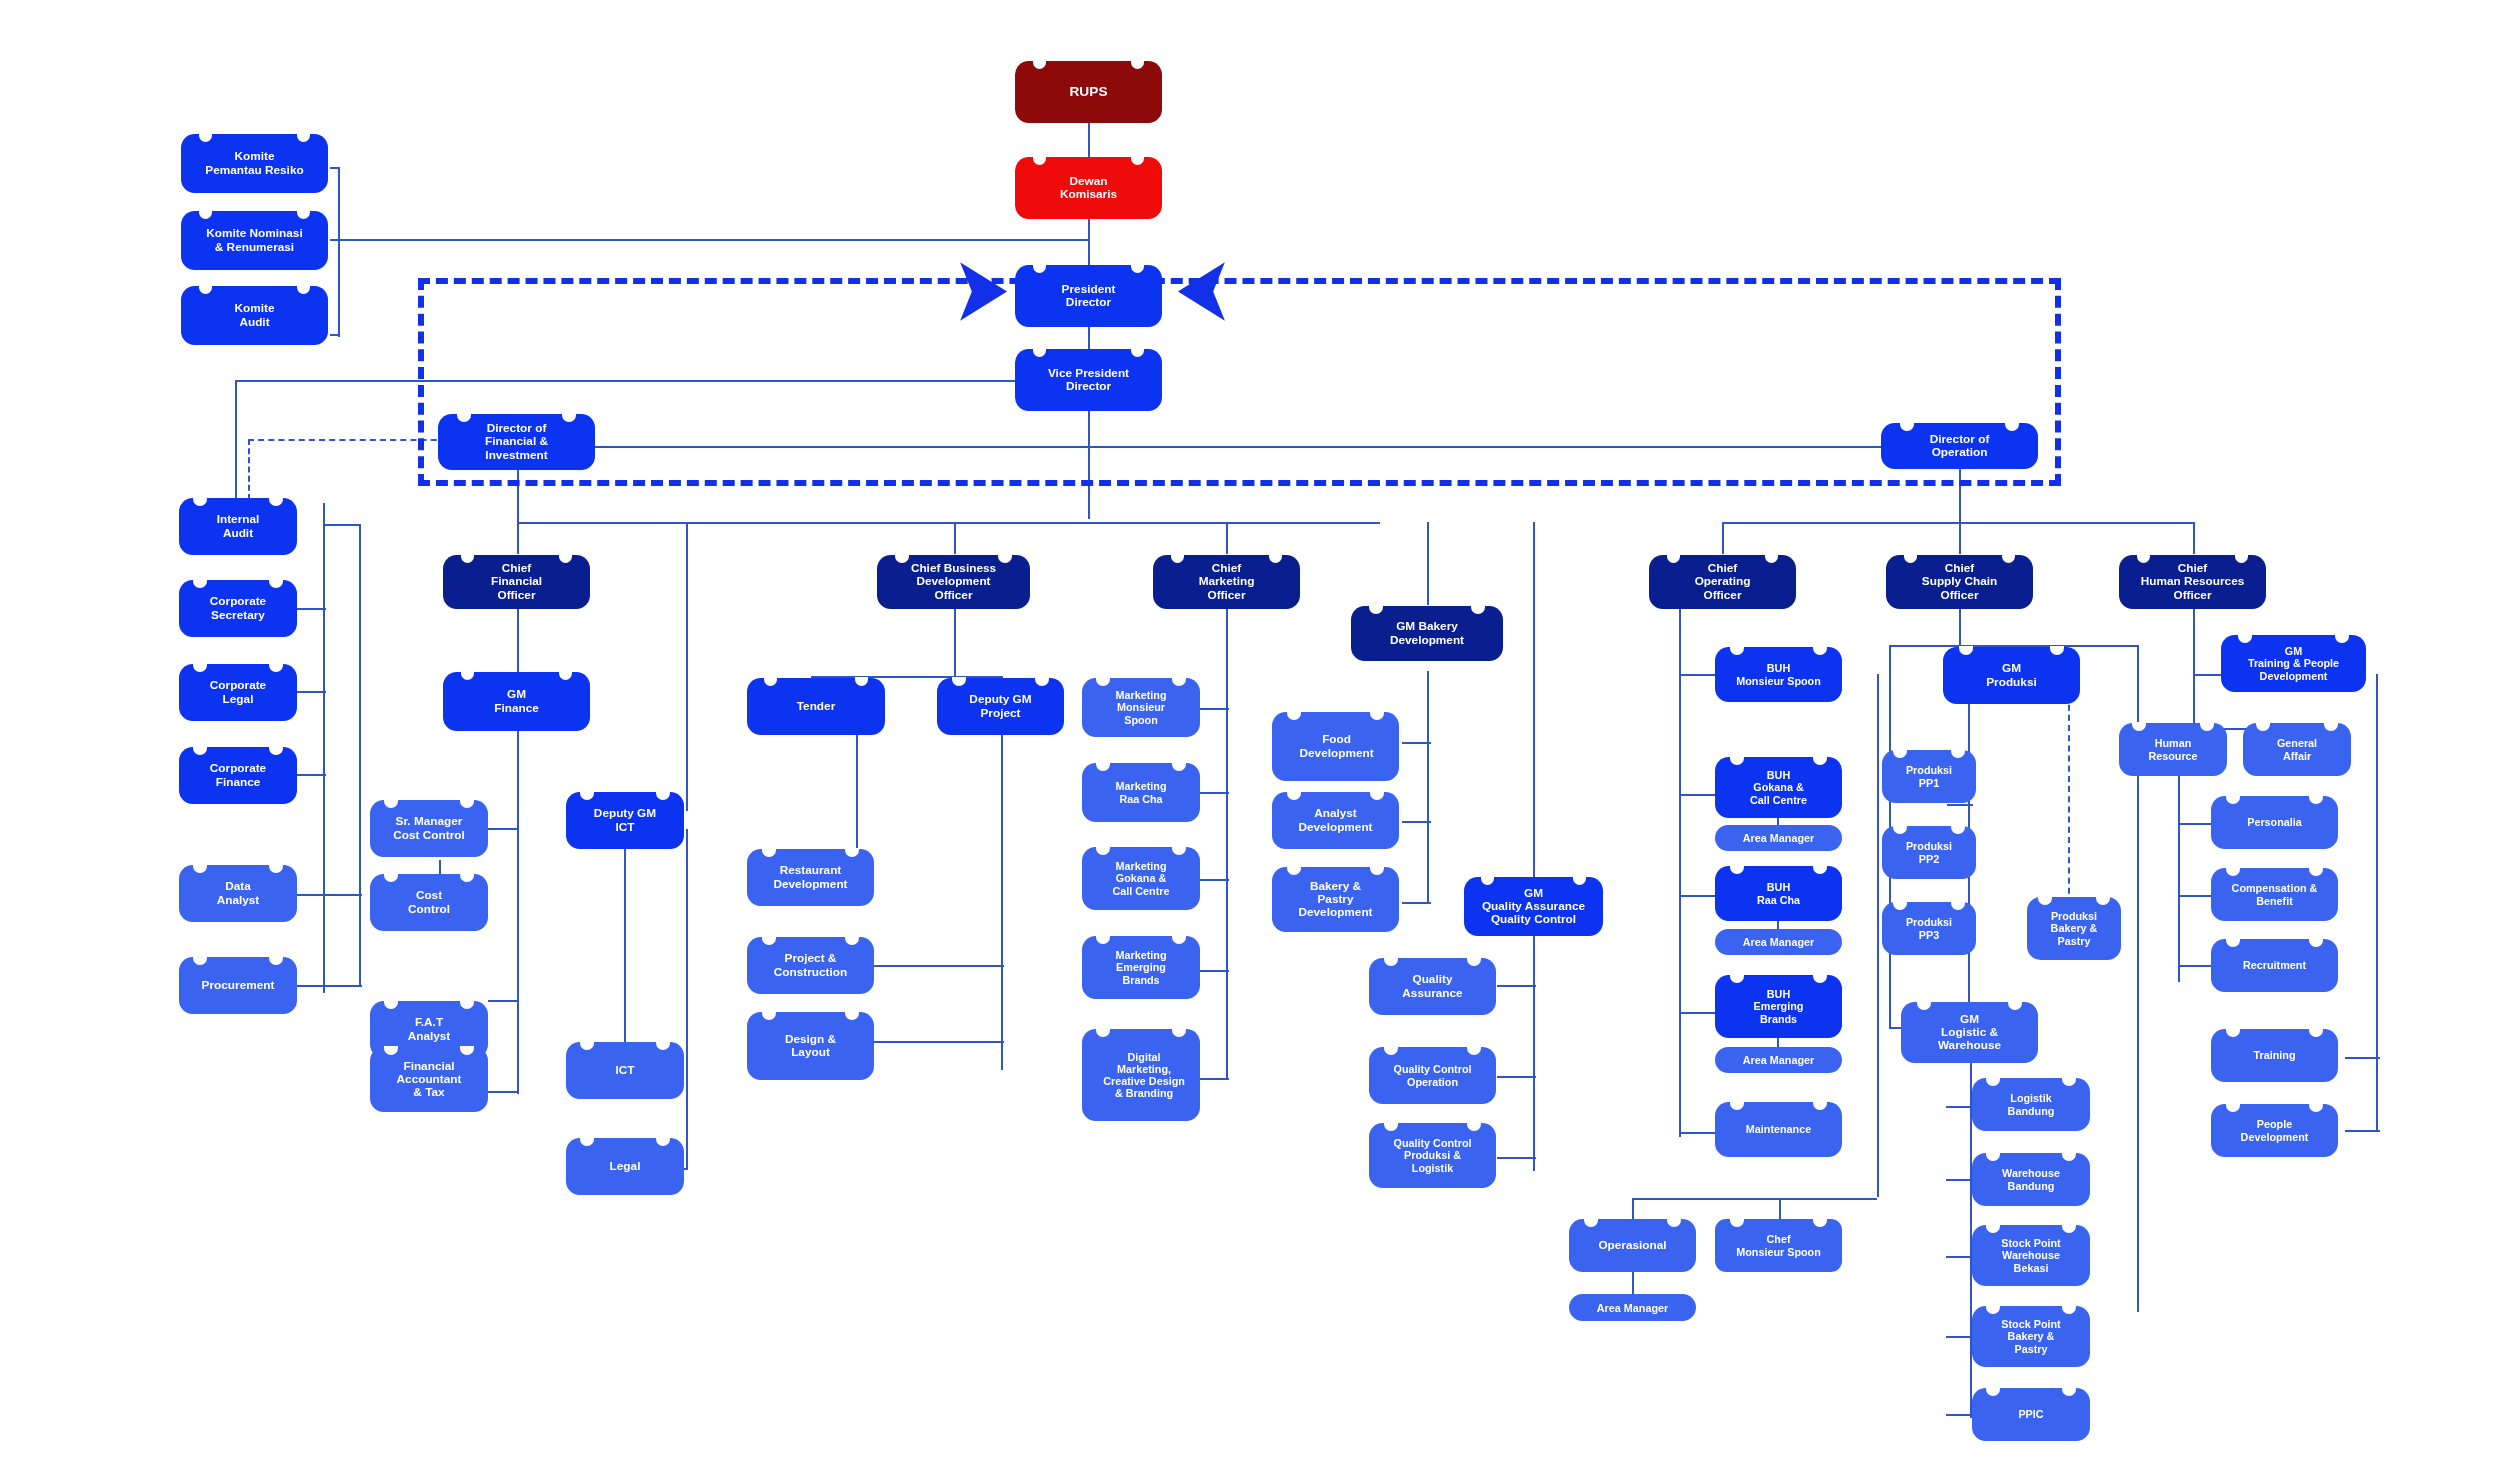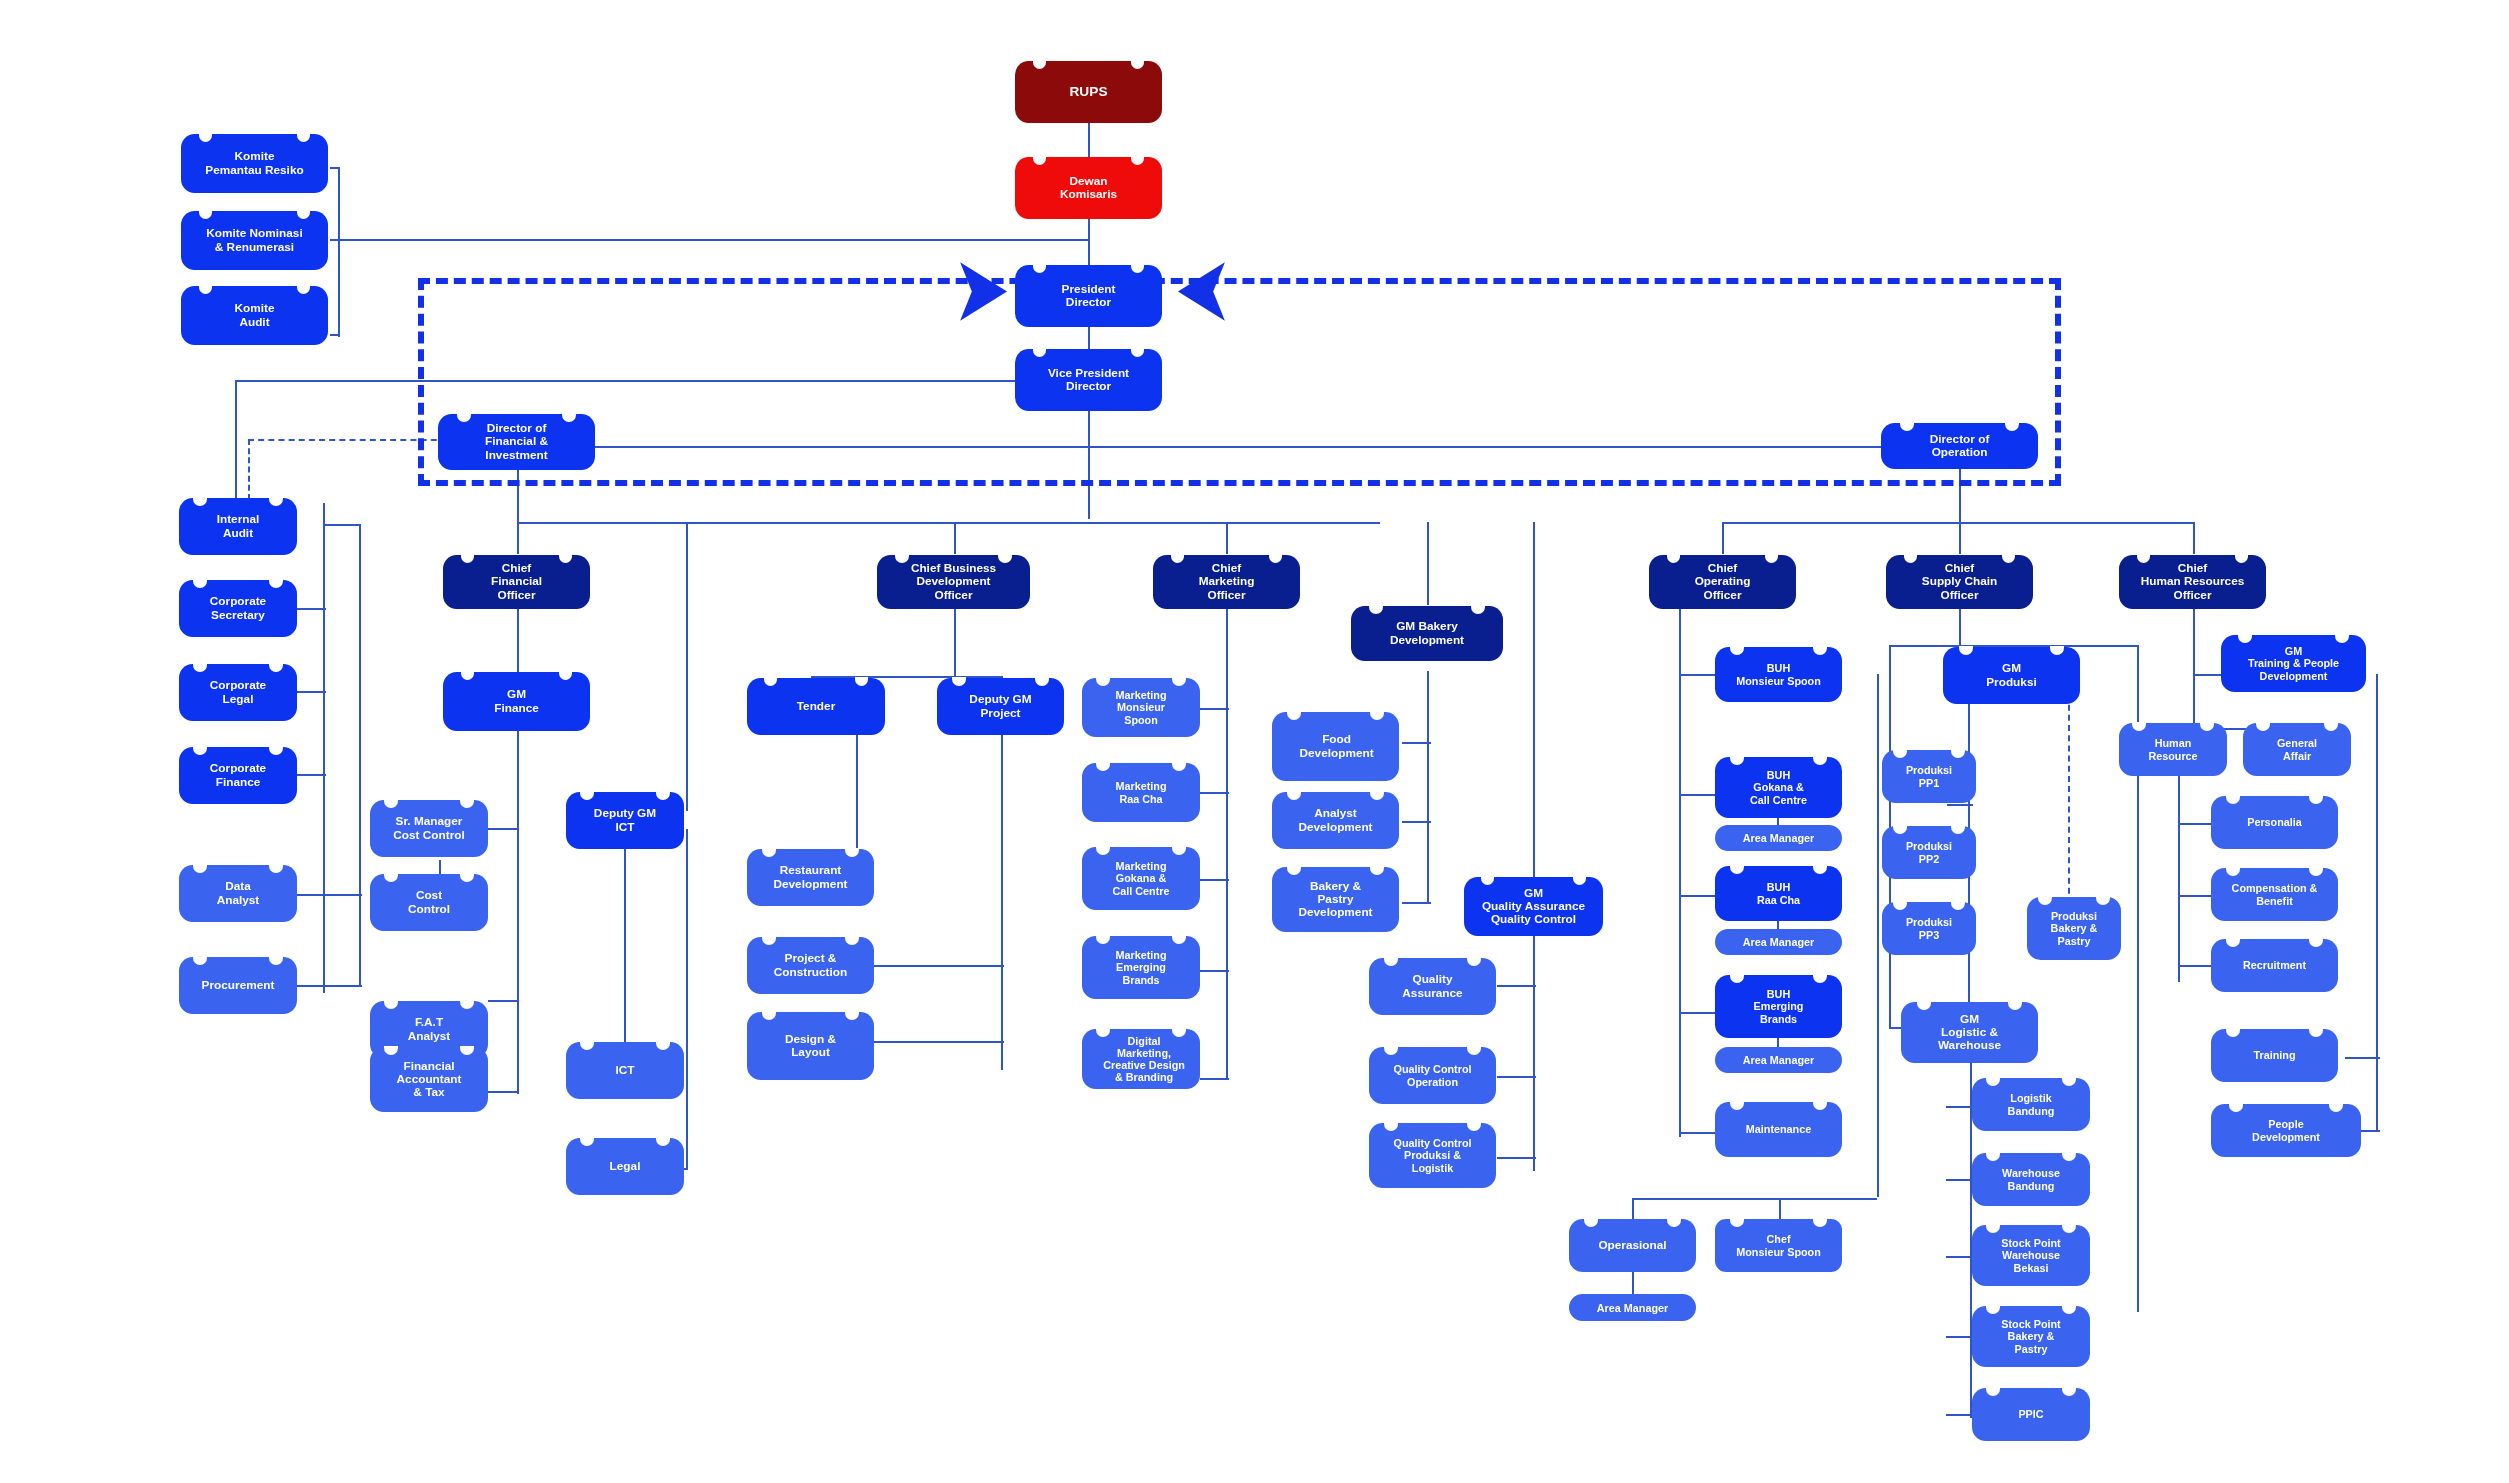--- a/index.html
+++ b/index.html
@@ -264,21 +264,21 @@
 Monsieur
 Spoon</div>
   <div class="node c-lblue fs11" style="left:1082px;top:763px;width:118px;height:59px;white-space:pre-line;">Marketing
 Raa Cha</div>
   <div class="node c-lblue fs11" style="left:1082px;top:847px;width:118px;height:63px;white-space:pre-line;">Marketing
 Gokana &amp;
 Call Centre</div>
   <div class="node c-lblue fs11" style="left:1082px;top:936px;width:118px;height:63px;white-space:pre-line;">Marketing
 Emerging
 Brands</div>
-  <div class="node c-lblue fs11" style="left:1082px;top:1029px;width:118px;height:60px;white-space:pre-line;padding-left:12px;">Digital
+  <div class="node c-lblue fs11" style="left:1082px;top:1029px;width:118px;height:92px;white-space:pre-line;padding-left:12px;">Digital
 Marketing,
 Creative Design
 &amp; Branding</div>
 
   <div class="node c-navy fs12" style="left:1351px;top:606px;width:152px;height:55px;white-space:pre-line;">GM Bakery
 Development</div>
   <div class="node c-lblue fs12" style="left:1272px;top:712px;width:127px;height:69px;white-space:pre-line;padding-left:8px;">Food
 Development</div>
   <div class="node c-lblue fs12" style="left:1272px;top:792px;width:127px;height:57px;white-space:pre-line;">Analyst
 Development</div>
@@ -356,17 +356,17 @@
 Development</div>
   <div class="node c-lblue fs11" style="left:2119px;top:723px;width:108px;height:53px;white-space:pre-line;">Human
 Resource</div>
   <div class="node c-lblue fs11" style="left:2243px;top:723px;width:108px;height:53px;white-space:pre-line;">General
 Affair</div>
   <div class="node c-lblue fs11" style="left:2211px;top:796px;width:127px;height:53px;white-space:pre-line;">Personalia</div>
   <div class="node c-lblue fs11" style="left:2211px;top:868px;width:127px;height:53px;white-space:pre-line;">Compensation &amp;
 Benefit</div>
   <div class="node c-lblue fs11" style="left:2211px;top:939px;width:127px;height:53px;white-space:pre-line;">Recruitment</div>
   <div class="node c-lblue fs11" style="left:2211px;top:1029px;width:127px;height:53px;white-space:pre-line;">Training</div>
-  <div class="node c-lblue fs11" style="left:2211px;top:1104px;width:150px;height:53px;white-space:pre-line;">People
+  <div class="node c-lblue fs11" style="left:2211px;top:1104px;width:127px;height:53px;white-space:pre-line;">People
 Development</div>
 
 </div>
 
 
 </body></html>

